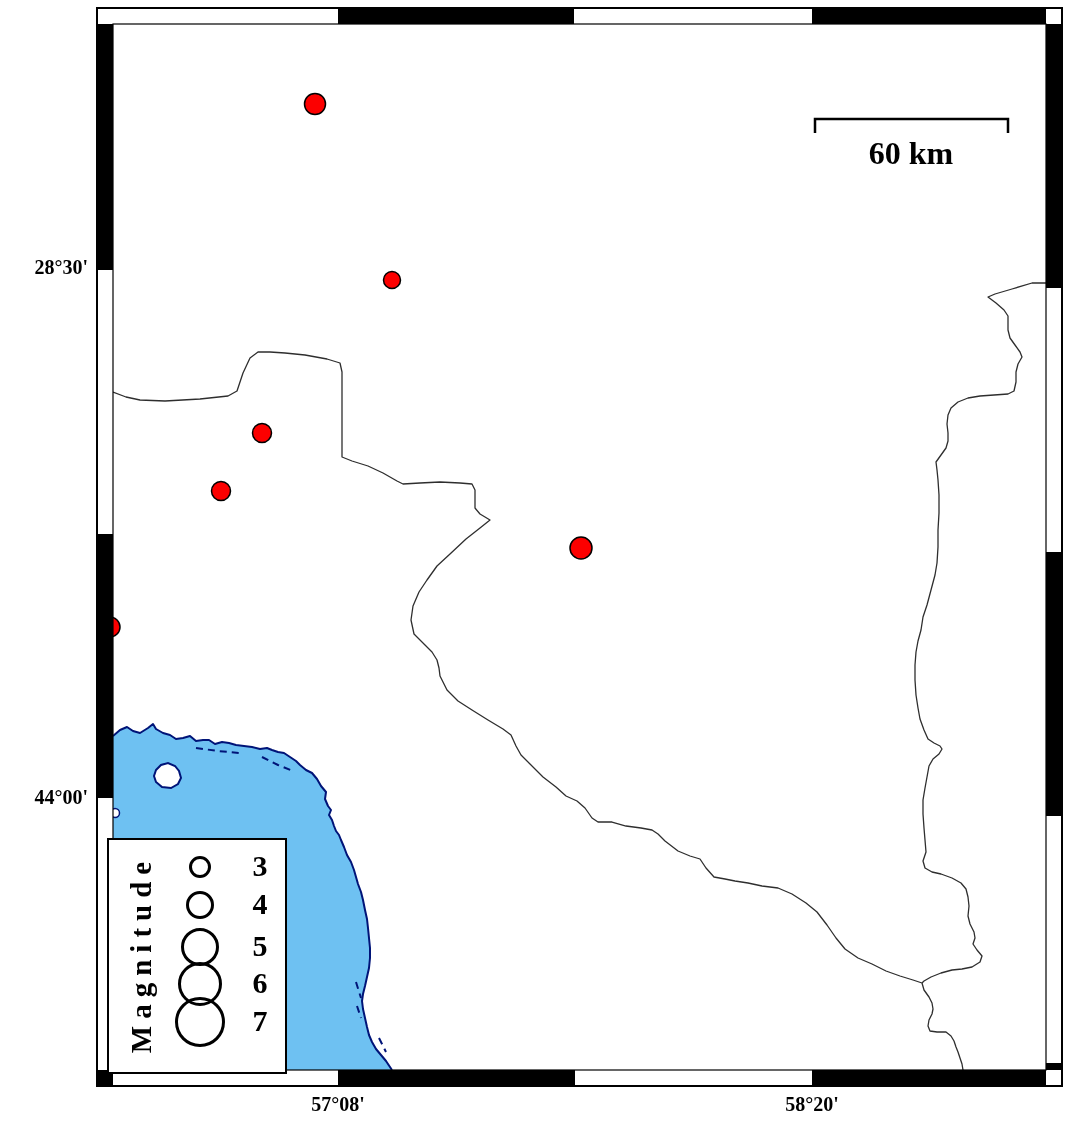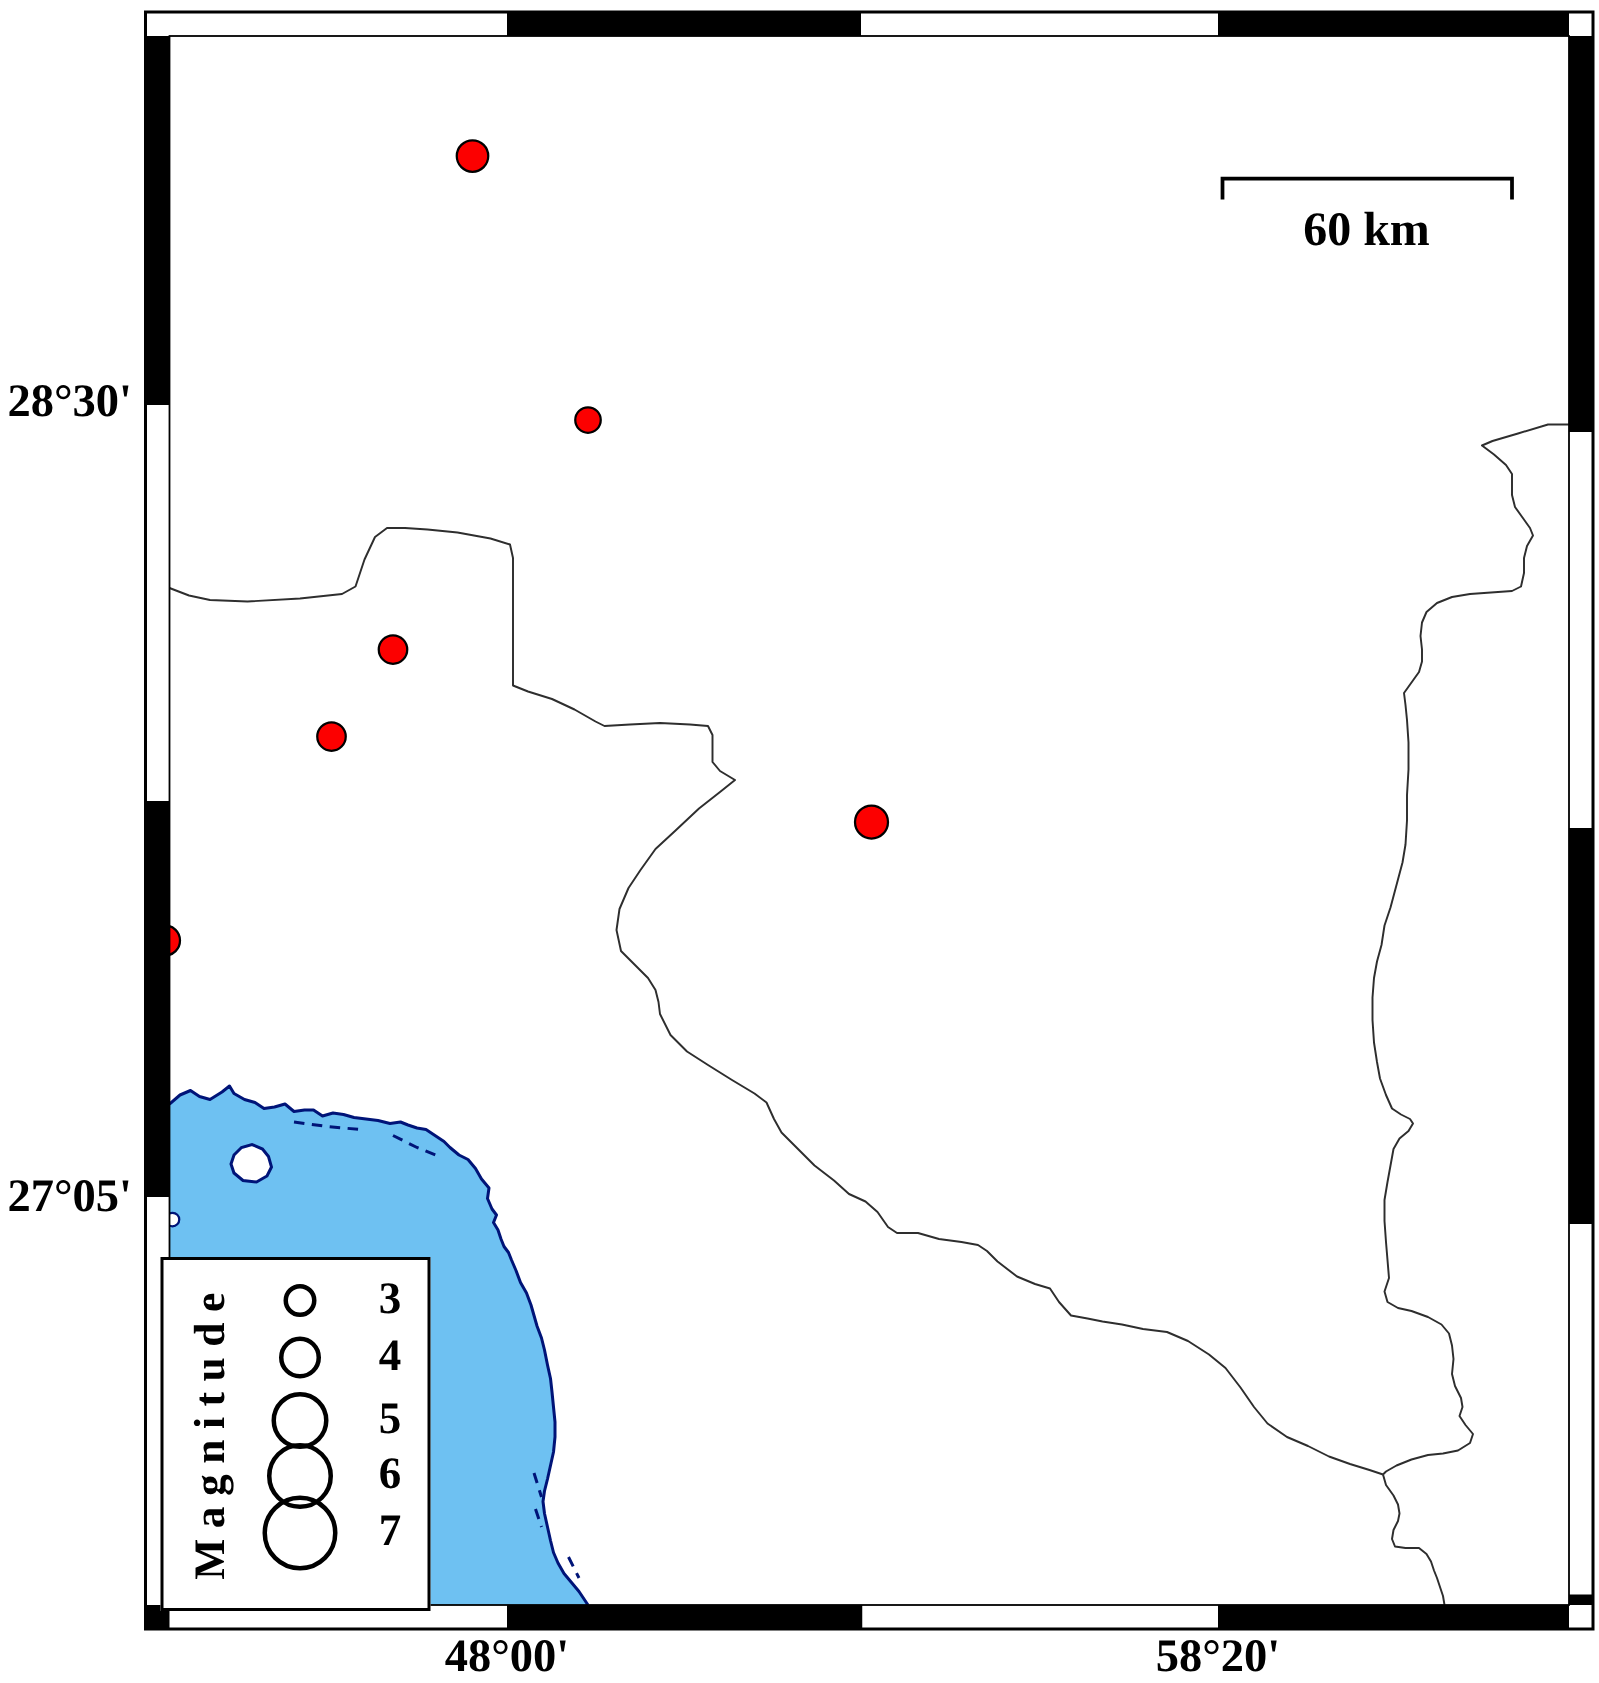--- a/index.html
+++ b/index.html
@@ -2,21 +2,21 @@
 <html><head>
 <meta charset="utf-8">
 <style>
   html,body{margin:0;padding:0;background:#fff;}
   #figure{
     position:relative;width:1066px;height:1122px;background:#ffffff;overflow:hidden;
     font-family:"Liberation Serif","DejaVu Serif",serif;
   }
   #map-svg{position:absolute;left:0;top:0;}
   .axis-label{
-    position:absolute;font-weight:bold;font-size:31px;color:#000;white-space:nowrap;
+    position:absolute;font-weight:bold;font-size:20px;color:#000;white-space:nowrap;
   }
   .axis-left{transform:translateY(-52%);text-align:right;}
   .axis-left-1{right:978px;top:268px;}
   .axis-left-2{right:978px;top:798px;}
   .axis-bottom{transform:translate(-50%,-50%);}
   .axis-bottom-1{left:338px;top:1104px;}
   .axis-bottom-2{left:812px;top:1104px;}
   #scalebar-label{
     position:absolute;left:911px;top:153px;transform:translate(-50%,-50%);
     font-weight:bold;font-size:32px;color:#000;white-space:nowrap;
@@ -92,22 +92,22 @@
         <rect x="1046" y="8" width="16" height="16" fill="#ffffff" stroke="none"></rect>
         <rect x="97" y="1070" width="16" height="16" fill="#000000" stroke="none"></rect>
         <rect x="1046" y="1070" width="16" height="16" fill="#ffffff" stroke="none"></rect>
         <rect x="97" y="8" width="965" height="1078" fill="none" stroke="#000" stroke-width="2"></rect>
         <rect x="113" y="24" width="933" height="1046" fill="none" stroke="#000" stroke-width="1.2"></rect>
       </g>
       <path d="M815 133 L815 119 L1008 119 L1008 133" fill="none" stroke="#000" stroke-width="2.5"></path>
     </svg>
 
   <div class="axis-label axis-left axis-left-1">28°30'</div>
-  <div class="axis-label axis-left axis-left-2">27°05'</div>
-  <div class="axis-label axis-bottom axis-bottom-1">48°00'</div>
+  <div class="axis-label axis-left axis-left-2">44°00'</div>
+  <div class="axis-label axis-bottom axis-bottom-1">57°08'</div>
   <div class="axis-label axis-bottom axis-bottom-2">58°20'</div>
 
   <div id="scalebar-label">60 km</div>
 
   <div id="legend-box">
     <span id="legend-title">Magnitude</span>
     <div id="legend-entries">
         <div class="legend-circle" style="width: 22px; height: 22px; left: 80px; top: 16px;"></div>
         <span class="legend-num" style="left: 151px; top: 27px;">3</span>
         <div class="legend-circle" style="width: 28px; height: 28px; left: 77px; top: 51px;"></div>

